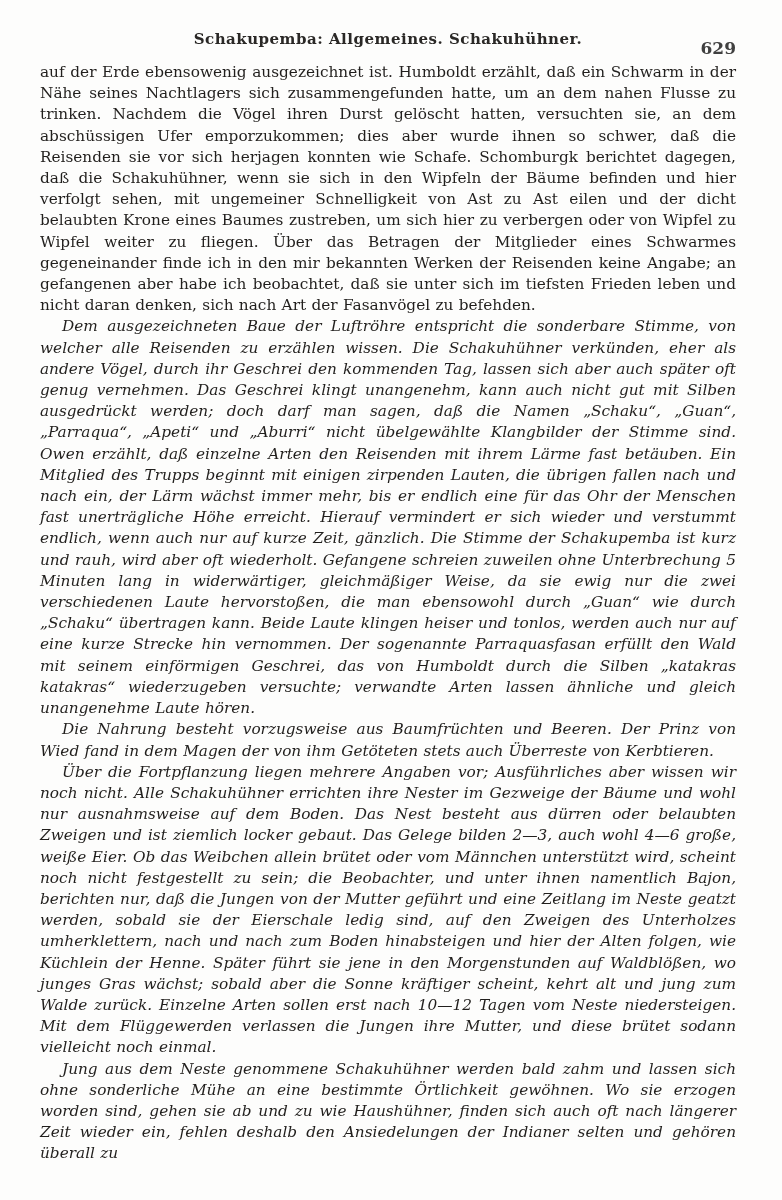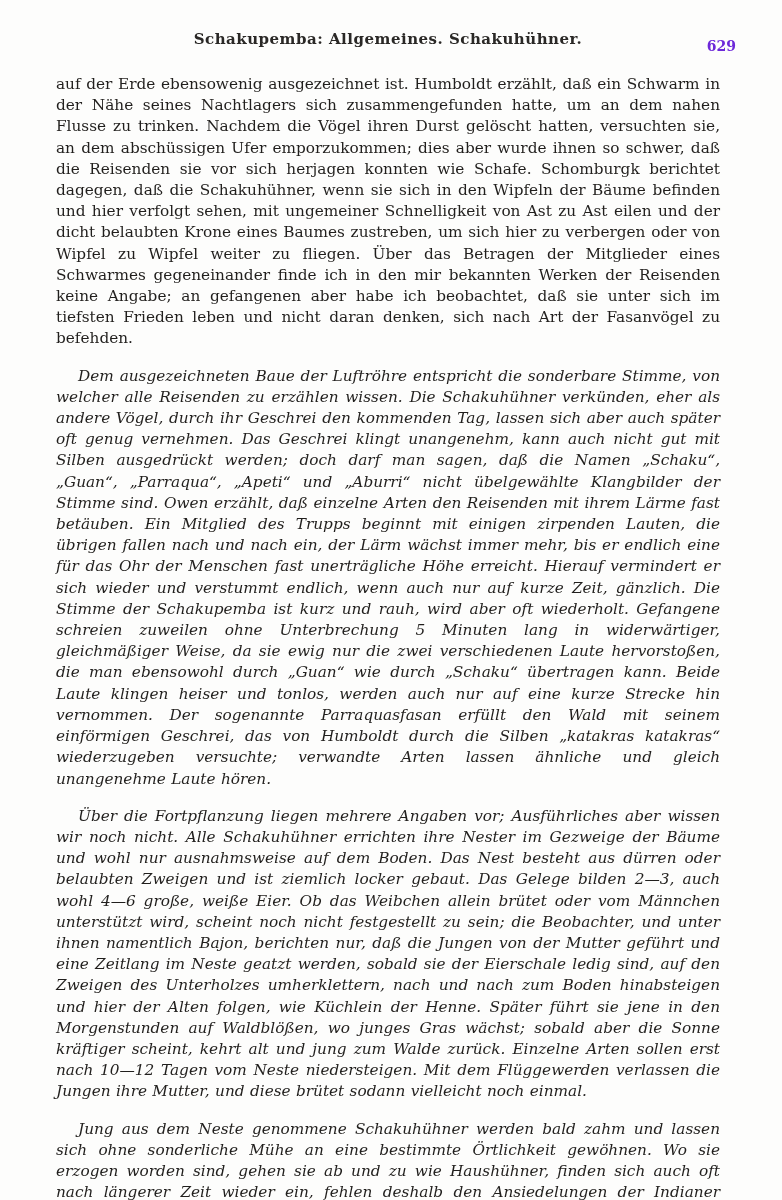--- a/index.html
+++ b/index.html
@@ -31,26 +31,26 @@
     text-align: center;
     font-size: 15px;
     font-weight: bold;
     letter-spacing: 0.5px;
     color: #2a2826;
   }
   .page-number {
     position: absolute;
     right: 0;
     top: 14px;
-    font-size: 14px;
+    font-size: 17px;
     font-weight: bold;
-    color: #6d28d9;
+    color: #404040;
   }
   .body-text p {
-    margin: 16px;
+    margin: 0;
     font-size: 15.3px;
     line-height: 21.2px;
     text-align: justify;
     font-weight: 500;
     word-spacing: 0.5px;
     color: #211f1d;
   }
   .body-text p.indent {
     text-indent: 22px;
     font-style: italic;
@@ -62,17 +62,18 @@
 <div class="page">
 
   <div class="page-header">
     <div class="running-title">Schakupemba: Allgemeines.  Schakuhühner.</div>
     <div class="page-number">629</div>
   </div>
 
   <div class="body-text">
     <p>auf der Erde ebensowenig ausgezeichnet ist.  Humboldt erzählt, daß ein Schwarm in der Nähe seines Nachtlagers sich zusammengefunden hatte, um an dem nahen Flusse zu trinken. Nachdem die Vögel ihren Durst gelöscht hatten, versuchten sie, an dem abschüssigen Ufer emporzukommen; dies aber wurde ihnen so schwer, daß die Reisenden sie vor sich herjagen konnten wie Schafe.  Schomburgk berichtet dagegen, daß die Schakuhühner, wenn sie sich in den Wipfeln der Bäume befinden und hier verfolgt sehen, mit ungemeiner Schnelligkeit von Ast zu Ast eilen und der dicht belaubten Krone eines Baumes zustreben, um sich hier zu verbergen oder von Wipfel zu Wipfel weiter zu fliegen.  Über das Betragen der Mitglieder eines Schwarmes gegeneinander finde ich in den mir bekannten Werken der Reisenden keine Angabe; an gefangenen aber habe ich beobachtet, daß sie unter sich im tiefsten Frieden leben und nicht daran denken, sich nach Art der Fasanvögel zu befehden.</p>
     <p class="indent">Dem ausgezeichneten Baue der Luftröhre entspricht die sonderbare Stimme, von welcher alle Reisenden zu erzählen wissen.  Die Schakuhühner verkünden, eher als andere Vögel, durch ihr Geschrei den kommenden Tag, lassen sich aber auch später oft genug vernehmen.  Das Geschrei klingt unangenehm, kann auch nicht gut mit Silben ausgedrückt werden; doch darf man sagen, daß die Namen „Schaku“, „Guan“, „Parraqua“, „Apeti“ und „Aburri“ nicht übelgewählte Klangbilder der Stimme sind.  Owen erzählt, daß einzelne Arten den Reisenden mit ihrem Lärme fast betäuben.  Ein Mitglied des Trupps beginnt mit einigen zirpenden Lauten, die übrigen fallen nach und nach ein, der Lärm wächst immer mehr, bis er endlich eine für das Ohr der Menschen fast unerträgliche Höhe erreicht.  Hierauf vermindert er sich wieder und verstummt endlich, wenn auch nur auf kurze Zeit, gänzlich.  Die Stimme der Schakupemba ist kurz und rauh, wird aber oft wiederholt.  Gefangene schreien zuweilen ohne Unterbrechung 5 Minuten lang in widerwärtiger, gleichmäßiger Weise, da sie ewig nur die zwei verschiedenen Laute hervorstoßen, die man ebensowohl durch „Guan“ wie durch „Schaku“ übertragen kann.  Beide Laute klingen heiser und tonlos, werden auch nur auf eine kurze Strecke hin vernommen.  Der sogenannte Parraquasfasan erfüllt den Wald mit seinem einförmigen Geschrei, das von Humboldt durch die Silben „katakras katakras“ wiederzugeben versuchte; verwandte Arten lassen ähnliche und gleich unangenehme Laute hören.</p>
+    <p class="indent">Die Nahrung besteht vorzugsweise aus Baumfrüchten und Beeren.  Der Prinz von Wied fand in dem Magen der von ihm Getöteten stets auch Überreste von Kerbtieren.</p>
     <p class="indent">Über die Fortpflanzung liegen mehrere Angaben vor; Ausführliches aber wissen wir noch nicht.  Alle Schakuhühner errichten ihre Nester im Gezweige der Bäume und wohl nur ausnahmsweise auf dem Boden.  Das Nest besteht aus dürren oder belaubten Zweigen und ist ziemlich locker gebaut.  Das Gelege bilden 2—3, auch wohl 4—6 große, weiße Eier.  Ob das Weibchen allein brütet oder vom Männchen unterstützt wird, scheint noch nicht festgestellt zu sein; die Beobachter, und unter ihnen namentlich Bajon, berichten nur, daß die Jungen von der Mutter geführt und eine Zeitlang im Neste geatzt werden, sobald sie der Eierschale ledig sind, auf den Zweigen des Unterholzes umherklettern, nach und nach zum Boden hinabsteigen und hier der Alten folgen, wie Küchlein der Henne.  Später führt sie jene in den Morgenstunden auf Waldblößen, wo junges Gras wächst; sobald aber die Sonne kräftiger scheint, kehrt alt und jung zum Walde zurück.  Einzelne Arten sollen erst nach 10—12 Tagen vom Neste niedersteigen.  Mit dem Flüggewerden verlassen die Jungen ihre Mutter, und diese brütet sodann vielleicht noch einmal.</p>
     <p class="indent">Jung aus dem Neste genommene Schakuhühner werden bald zahm und lassen sich ohne sonderliche Mühe an eine bestimmte Örtlichkeit gewöhnen.  Wo sie erzogen worden sind, gehen sie ab und zu wie Haushühner, finden sich auch oft nach längerer Zeit wieder ein, fehlen deshalb den Ansiedelungen der Indianer selten und gehören überall zu</p>
   </div>
 
 </div>
 
 </body></html>

